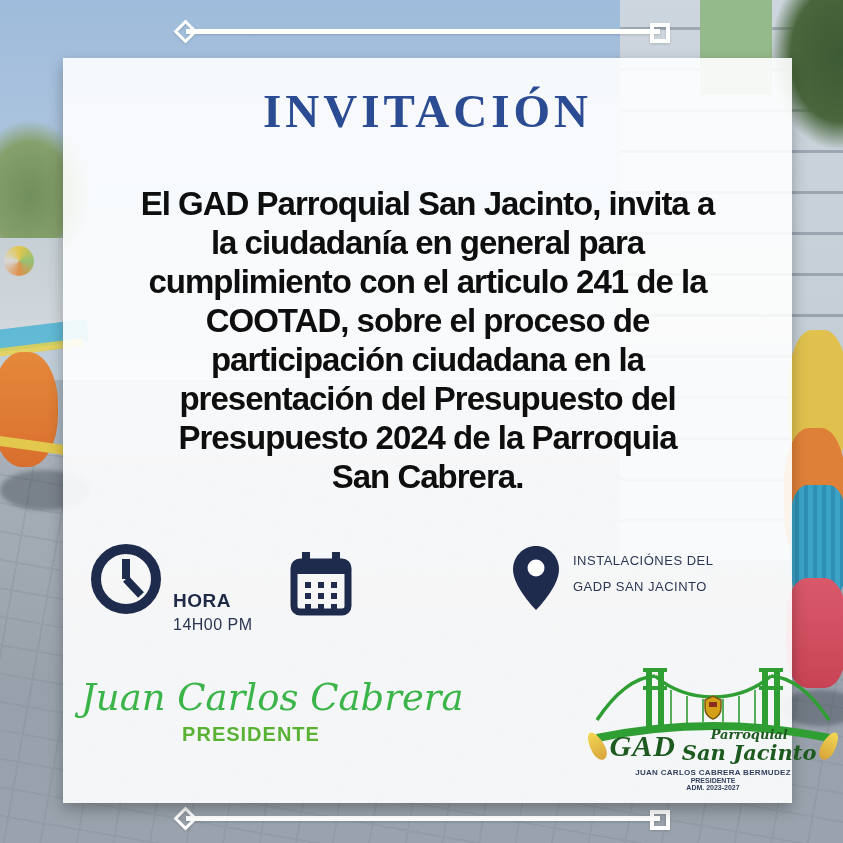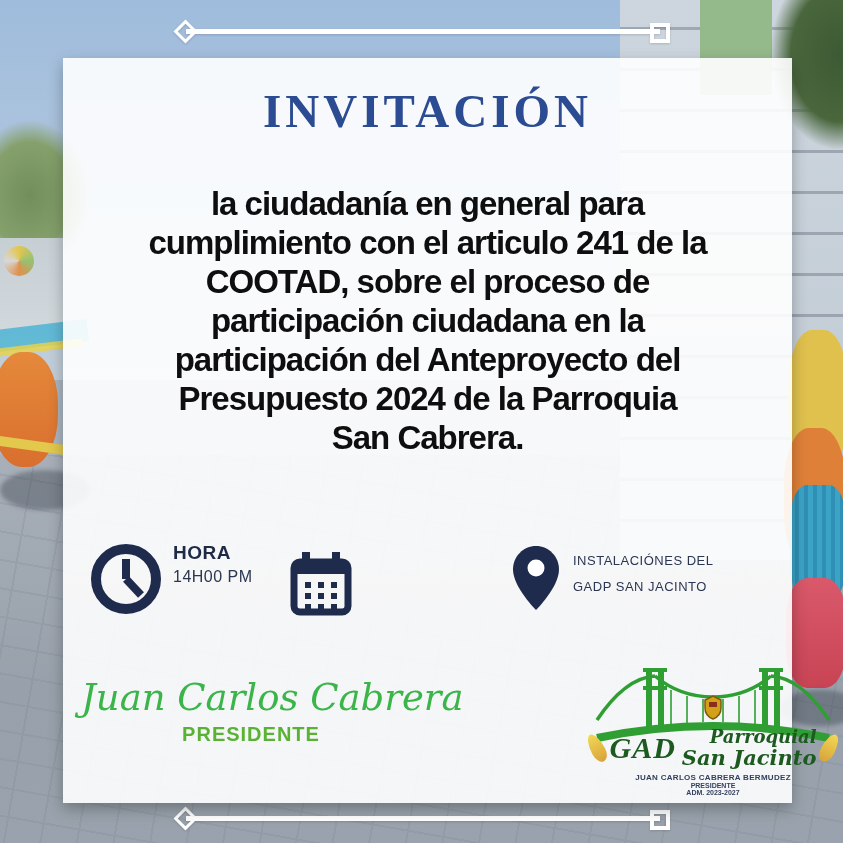--- a/index.html
+++ b/index.html
@@ -71,21 +71,21 @@
     color:#0e0e0e;font-weight:bold;font-size:33px;line-height:39px;letter-spacing:-1px;}
 
   
   .info-row{position:absolute;top:484px;left:0;width:100%;height:120px;color:var(--navy,#1f2a47);}
   .info-item{position:absolute;display:flex;align-items:flex-start;}
   .info-hora{left:26px;width:210px;}
   .info-dia{left:226px;width:215px;}
   .info-lugar{left:448px;width:260px;}
   .info-icon{flex:0 0 auto;}
   .info-text{margin-left:10px;}
-  .info-label{font-weight:bold;font-size:19px;letter-spacing:.5px;}
+  .info-label{font-weight:bold;font-size:19px;letter-spacing:.5px;margin-top:48px;}
   .info-value{font-size:16px;line-height:26px;letter-spacing:.5px;color:#2b3652;}
   .lugar-text{font-size:13px;line-height:26px;text-align:left;letter-spacing:.5px;
     margin-left:12px;margin-top:6px;color:#2b3652;}
 
   
   .signature{position:absolute;left:18px;top:618px;width:340px;text-align:center;}
   .sig-name{font-family:"DejaVu Serif",serif;font-style:italic;font-size:37px;
     color:var(--green,#3bb54a);white-space:nowrap;}
   .sig-title{margin-top:4px;font-weight:bold;font-size:20px;letter-spacing:1px;
     color:#5ab234;}
@@ -95,21 +95,21 @@
   .logo-bridge{display:block;margin:0 auto;}
   .logo-namerow{display:flex;align-items:center;justify-content:center;gap:6px;margin-top:-30px;}
   .corn{display:inline-block;width:14px;height:30px;border-radius:50% 50% 50% 50%/62% 62% 38% 38%;
     background:linear-gradient(#f2d855,#d8a33a);}
   .corn.l{transform:rotate(-28deg);}
   .corn.r{transform:rotate(28deg);}
   .logo-gad{font-family:"Liberation Serif",serif;font-style:italic;font-weight:bold;
     font-size:30px;color:#1d5a20;letter-spacing:1px;}
   .logo-script{font-family:"DejaVu Serif",serif;font-style:italic;font-weight:bold;
     color:#1d5a20;line-height:1;}
-  .logo-l1{font-size:18px;text-align:right;}
+  .logo-l1{font-size:13px;text-align:center;}
   .logo-l2{font-size:21px;margin-top:1px;}
   .logo-small{margin-top:5px;color:#323f5e;font-weight:bold;}
   .logo-pres-name{font-size:8px;letter-spacing:.3px;}
   .logo-pres-title{font-size:7px;}
   .logo-adm{font-size:7px;}
 </style>
 </head>
 <body>
 
 <div class="stage">
@@ -143,25 +143,26 @@
   <div class="decor-line decor-bottom">
     <span class="dia"></span>
     <span class="sq"></span>
   </div>
 
   <div class="card">
 
     <div class="title">INVITACIÓN</div>
 
     <div class="bodytext">
+      <div>El GAD Parroquial San Jacinto, invita a</div>
       <div>la ciudadanía en general para</div>
       <div>cumplimiento con el articulo 241 de la</div>
       <div>COOTAD, sobre el proceso de</div>
       <div>participación ciudadana en la</div>
-      <div>participación del Anteproyecto  del</div>
+      <div>presentación del Presupuesto  del</div>
       <div>Presupuesto 2024 de la Parroquia</div>
       <div>San Cabrera.</div>
     </div>
 
     <div class="info-row">
 
       <div class="info-item info-hora">
         <svg class="info-icon" width="74" height="74" viewBox="0 0 74 74">
           <circle cx="37" cy="37" r="30" fill="none" stroke="#1f2b4d" stroke-width="10"></circle>
           <line x1="37" y1="37" x2="37" y2="17" stroke="#1f2b4d" stroke-width="8"></line>

